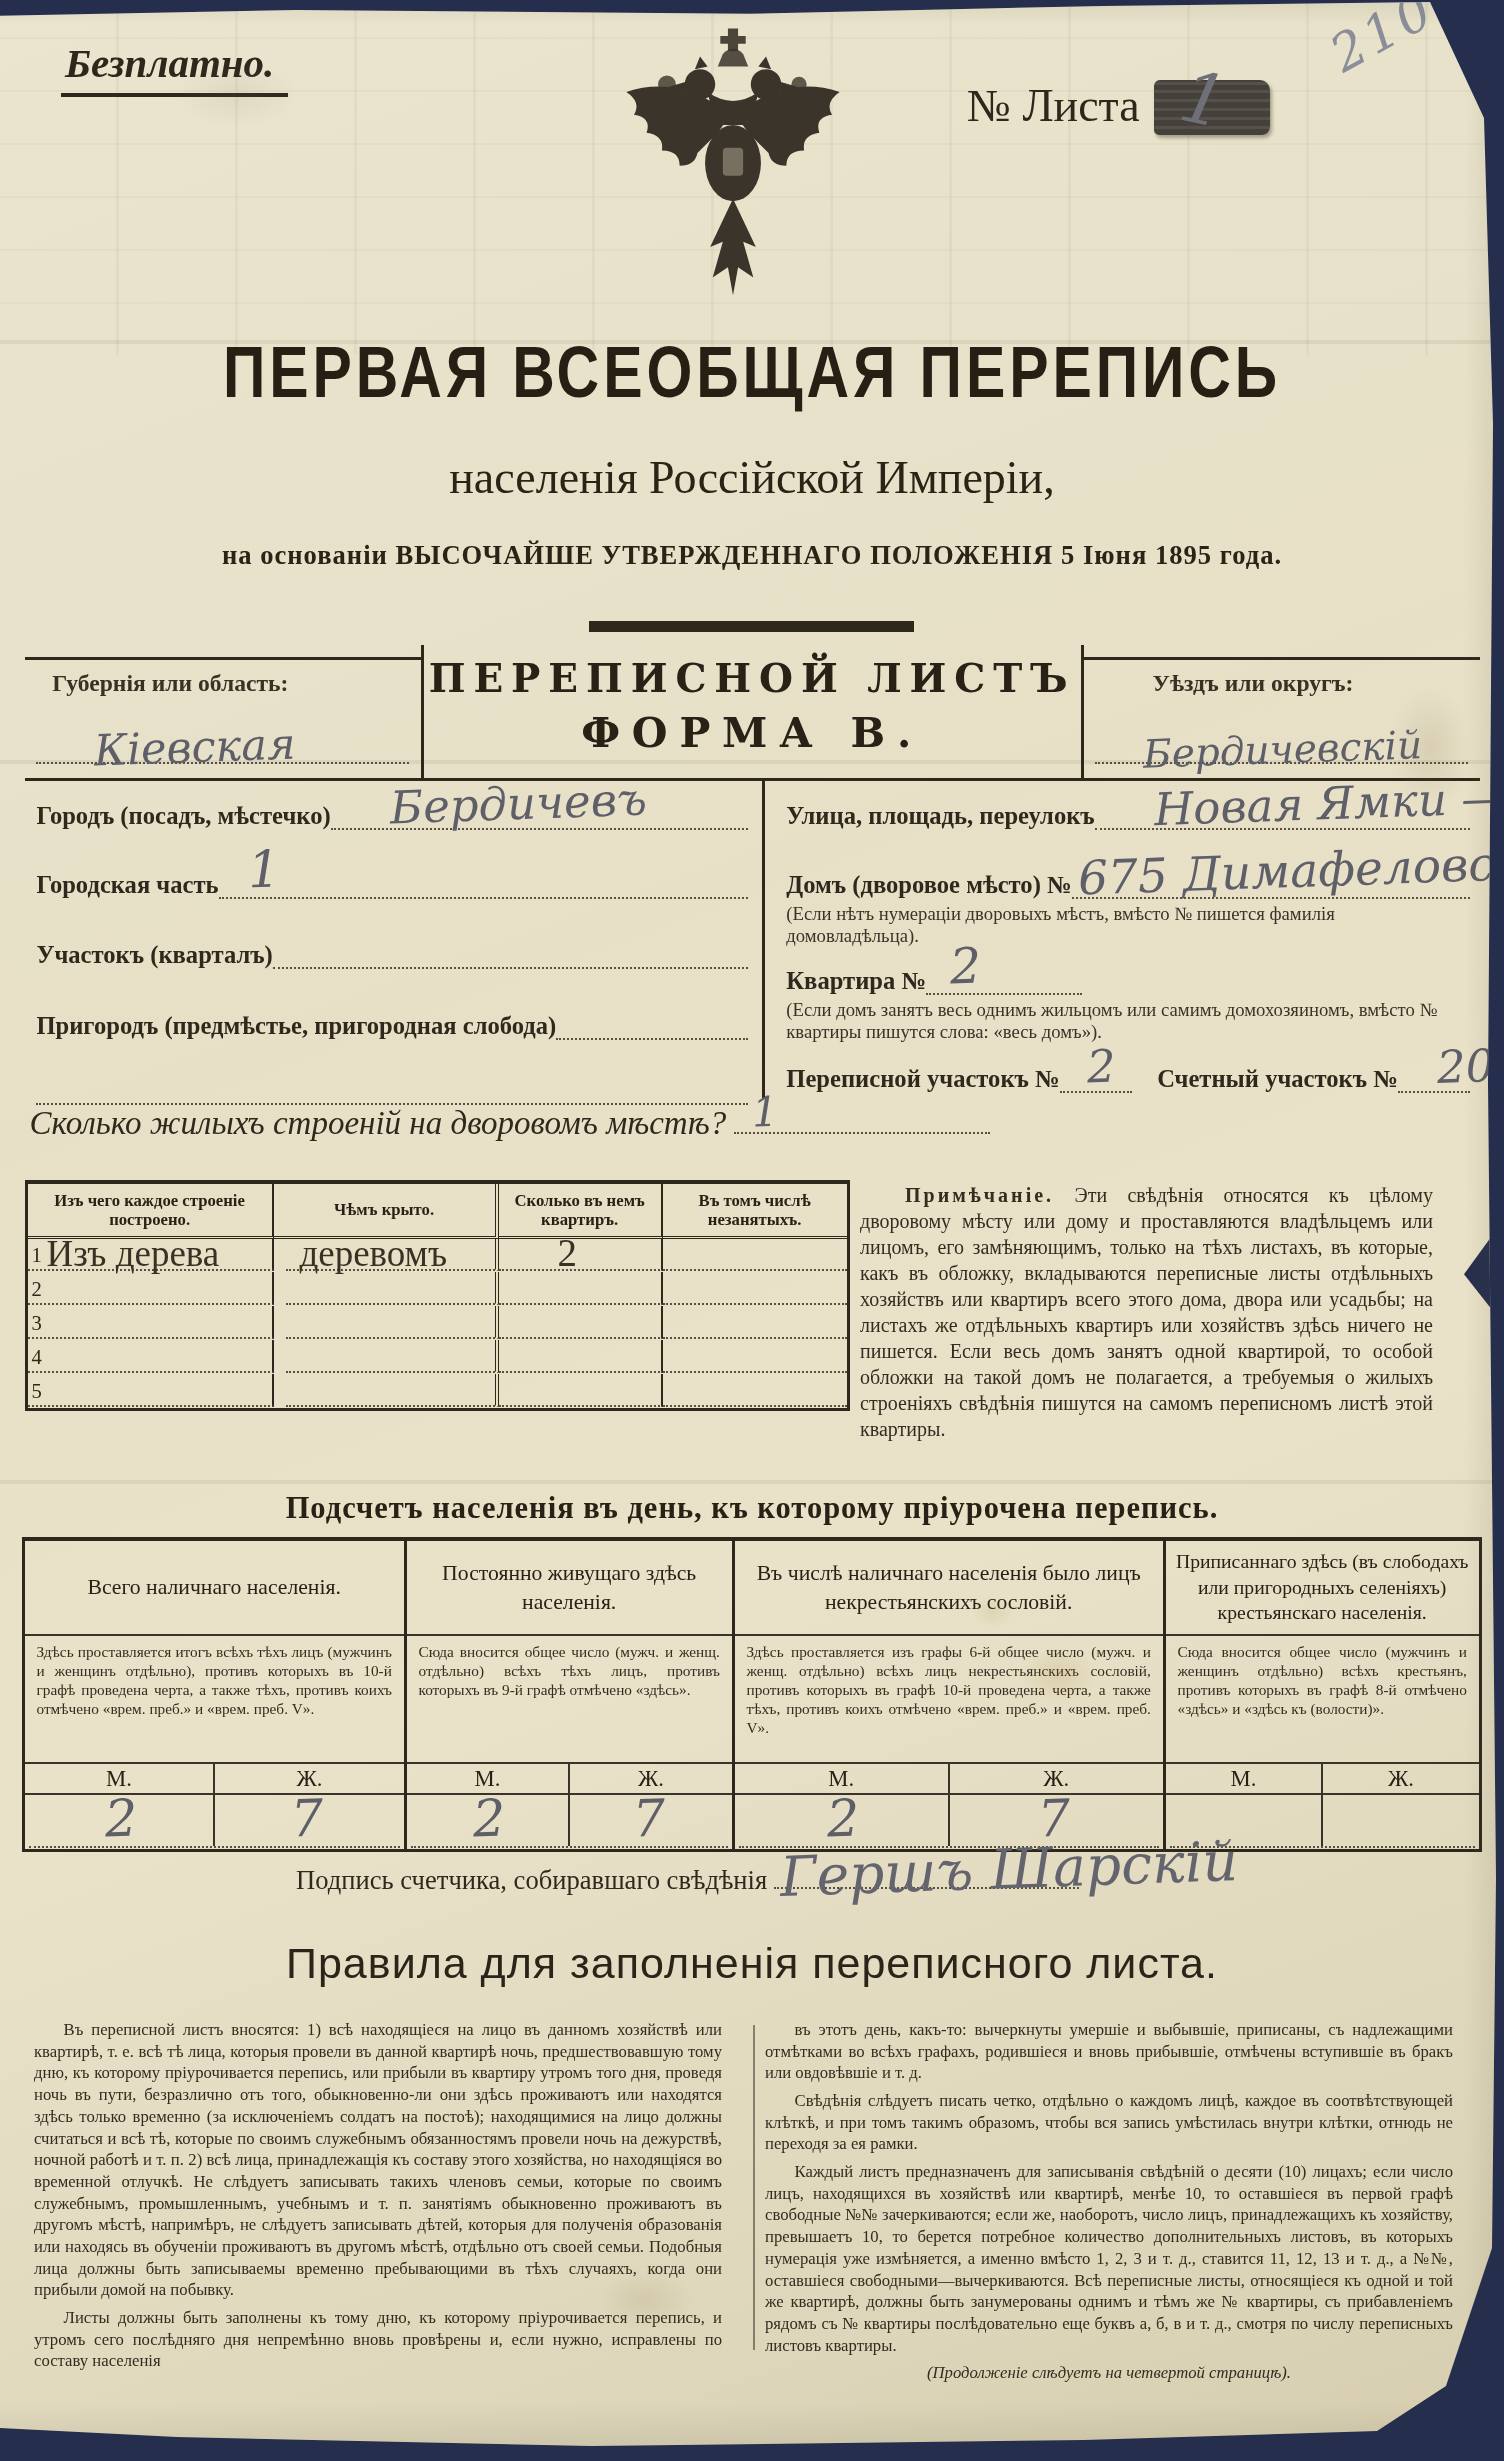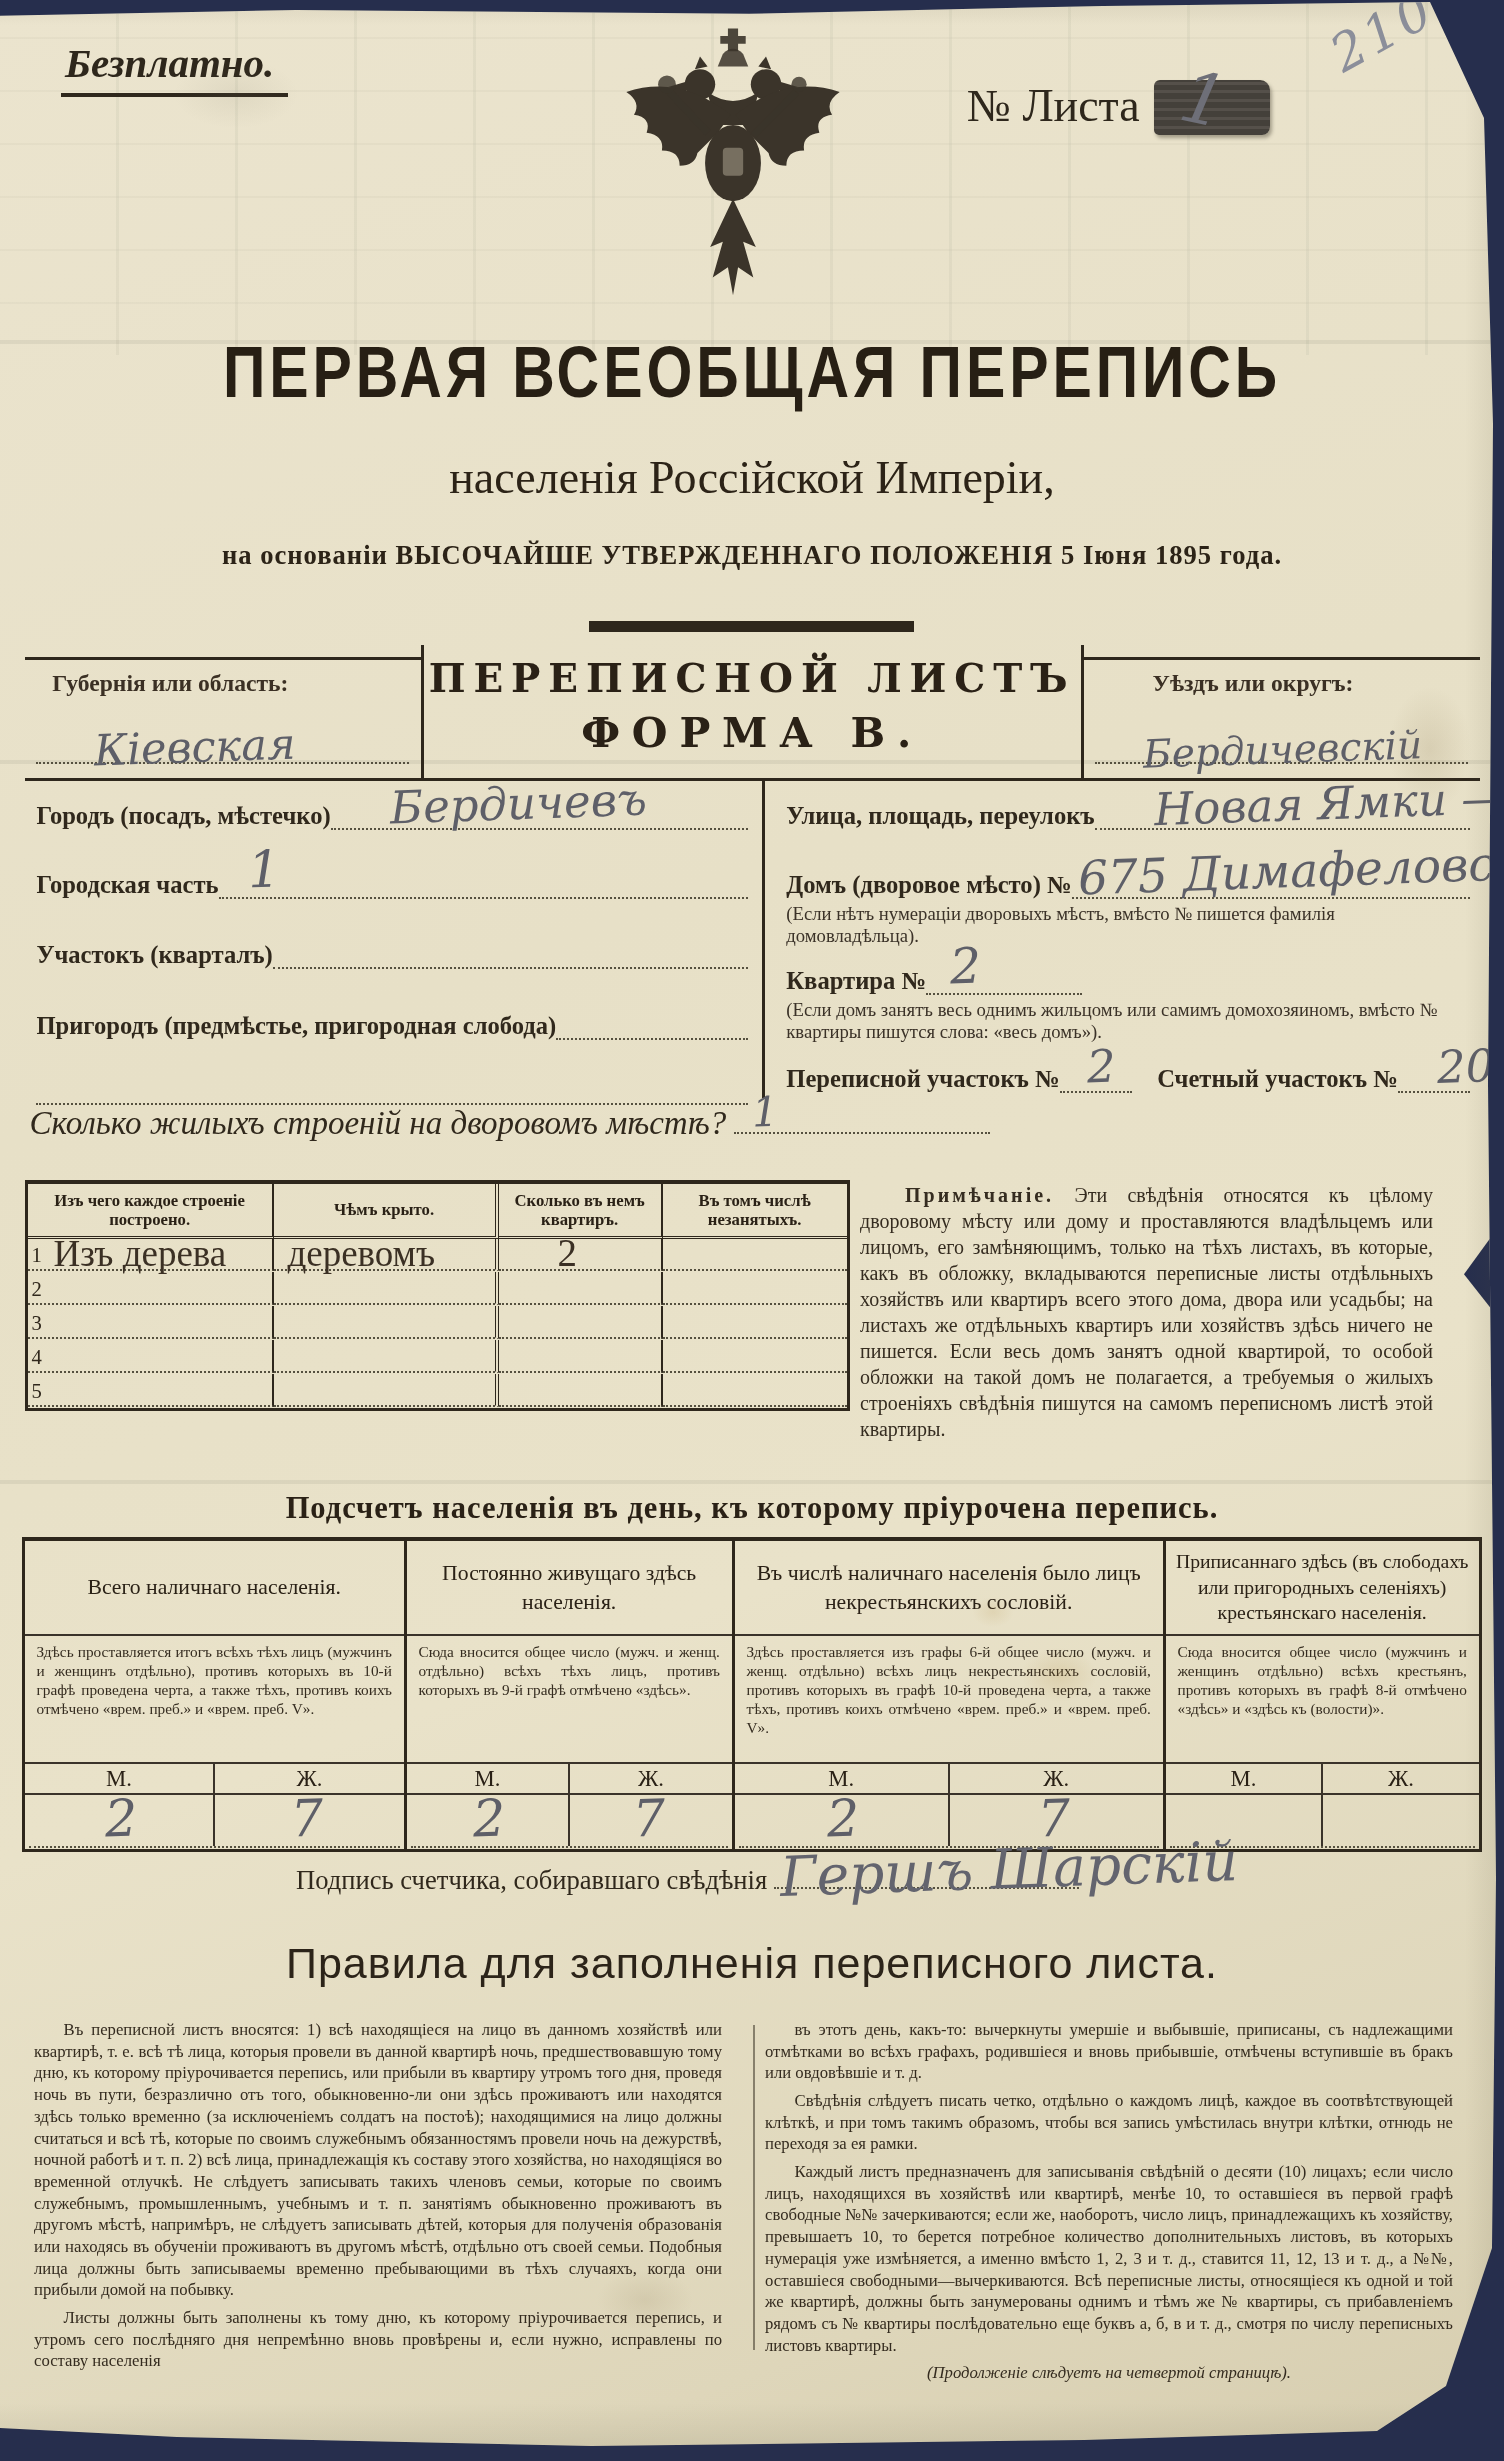--- a/index.html
+++ b/index.html
@@ -74,24 +74,24 @@
   .bq .hw{position:absolute;left:17.7px;bottom:-3.9px;font-size:41px;}
   .btable{left:24.6px;top:1180px;width:825px;height:231px;border:3px solid #2e271c;border-top-width:4.9px;box-sizing:border-box;
     display:grid;grid-template-columns:246px 225px 164px 1fr;font-size:16.7px;}
   .btable .hc{border-bottom:3px double #2e271c;text-align:center;font-weight:bold;padding:5.9px 7.9px;color:#2a2116;line-height:1.15;
     display:flex;align-items:center;justify-content:center;}
   .btable .hc.b1{border-right:2px solid #2e271c;}
   .btable .hc.b2{border-right:4.9px double #2e271c;}
   .btable .hc.b3{border-right:2px solid #2e271c;}
   .btable .rc{border-bottom:2px dotted #55503f;position:relative;height:30.5px;}
   .btable .rc.b1{border-right:2px solid #2e271c;}
-  .btable .rc.b2{border-right:4.9px double #2e271c;}
+  .btable .rc.b2{border-right:4.9px double #2e271c;margin-left:12px;}
   .btable .rc.b3{border-right:2px solid #2e271c;}
   .btable .num{position:absolute;left:3.9px;bottom:2px;font-size:20.7px;color:#30281c;}
-  .btable .rhw{position:absolute;font-size:37px;bottom:-5.9px;left:26px;z-index:2;}
+  .btable .rhw{position:absolute;font-size:37px;bottom:-5.9px;left:19px;z-index:2;}
   .btable .rhw2{left:13.8px;}
   .btable .rhw3{left:59px;font-size:39px;}
   
   .note{left:860px;top:1182px;width:573px;font-size:20px;line-height:1.3;text-align:justify;color:#352c20;}
   .note .nt{font-weight:bold;letter-spacing:3px;}
   .note .ind{display:inline-block;width:45px;}
   
   .ct-title{left:0;top:1491px;width:100%;text-align:center;font-size:30.5px;font-weight:bold;color:#2a2116;letter-spacing:1px;}
   .ctable{left:21.7px;top:1537px;width:1460px;height:315px;border:3px solid #2e271c;border-top-width:4.9px;
     box-sizing:border-box;display:flex;}

